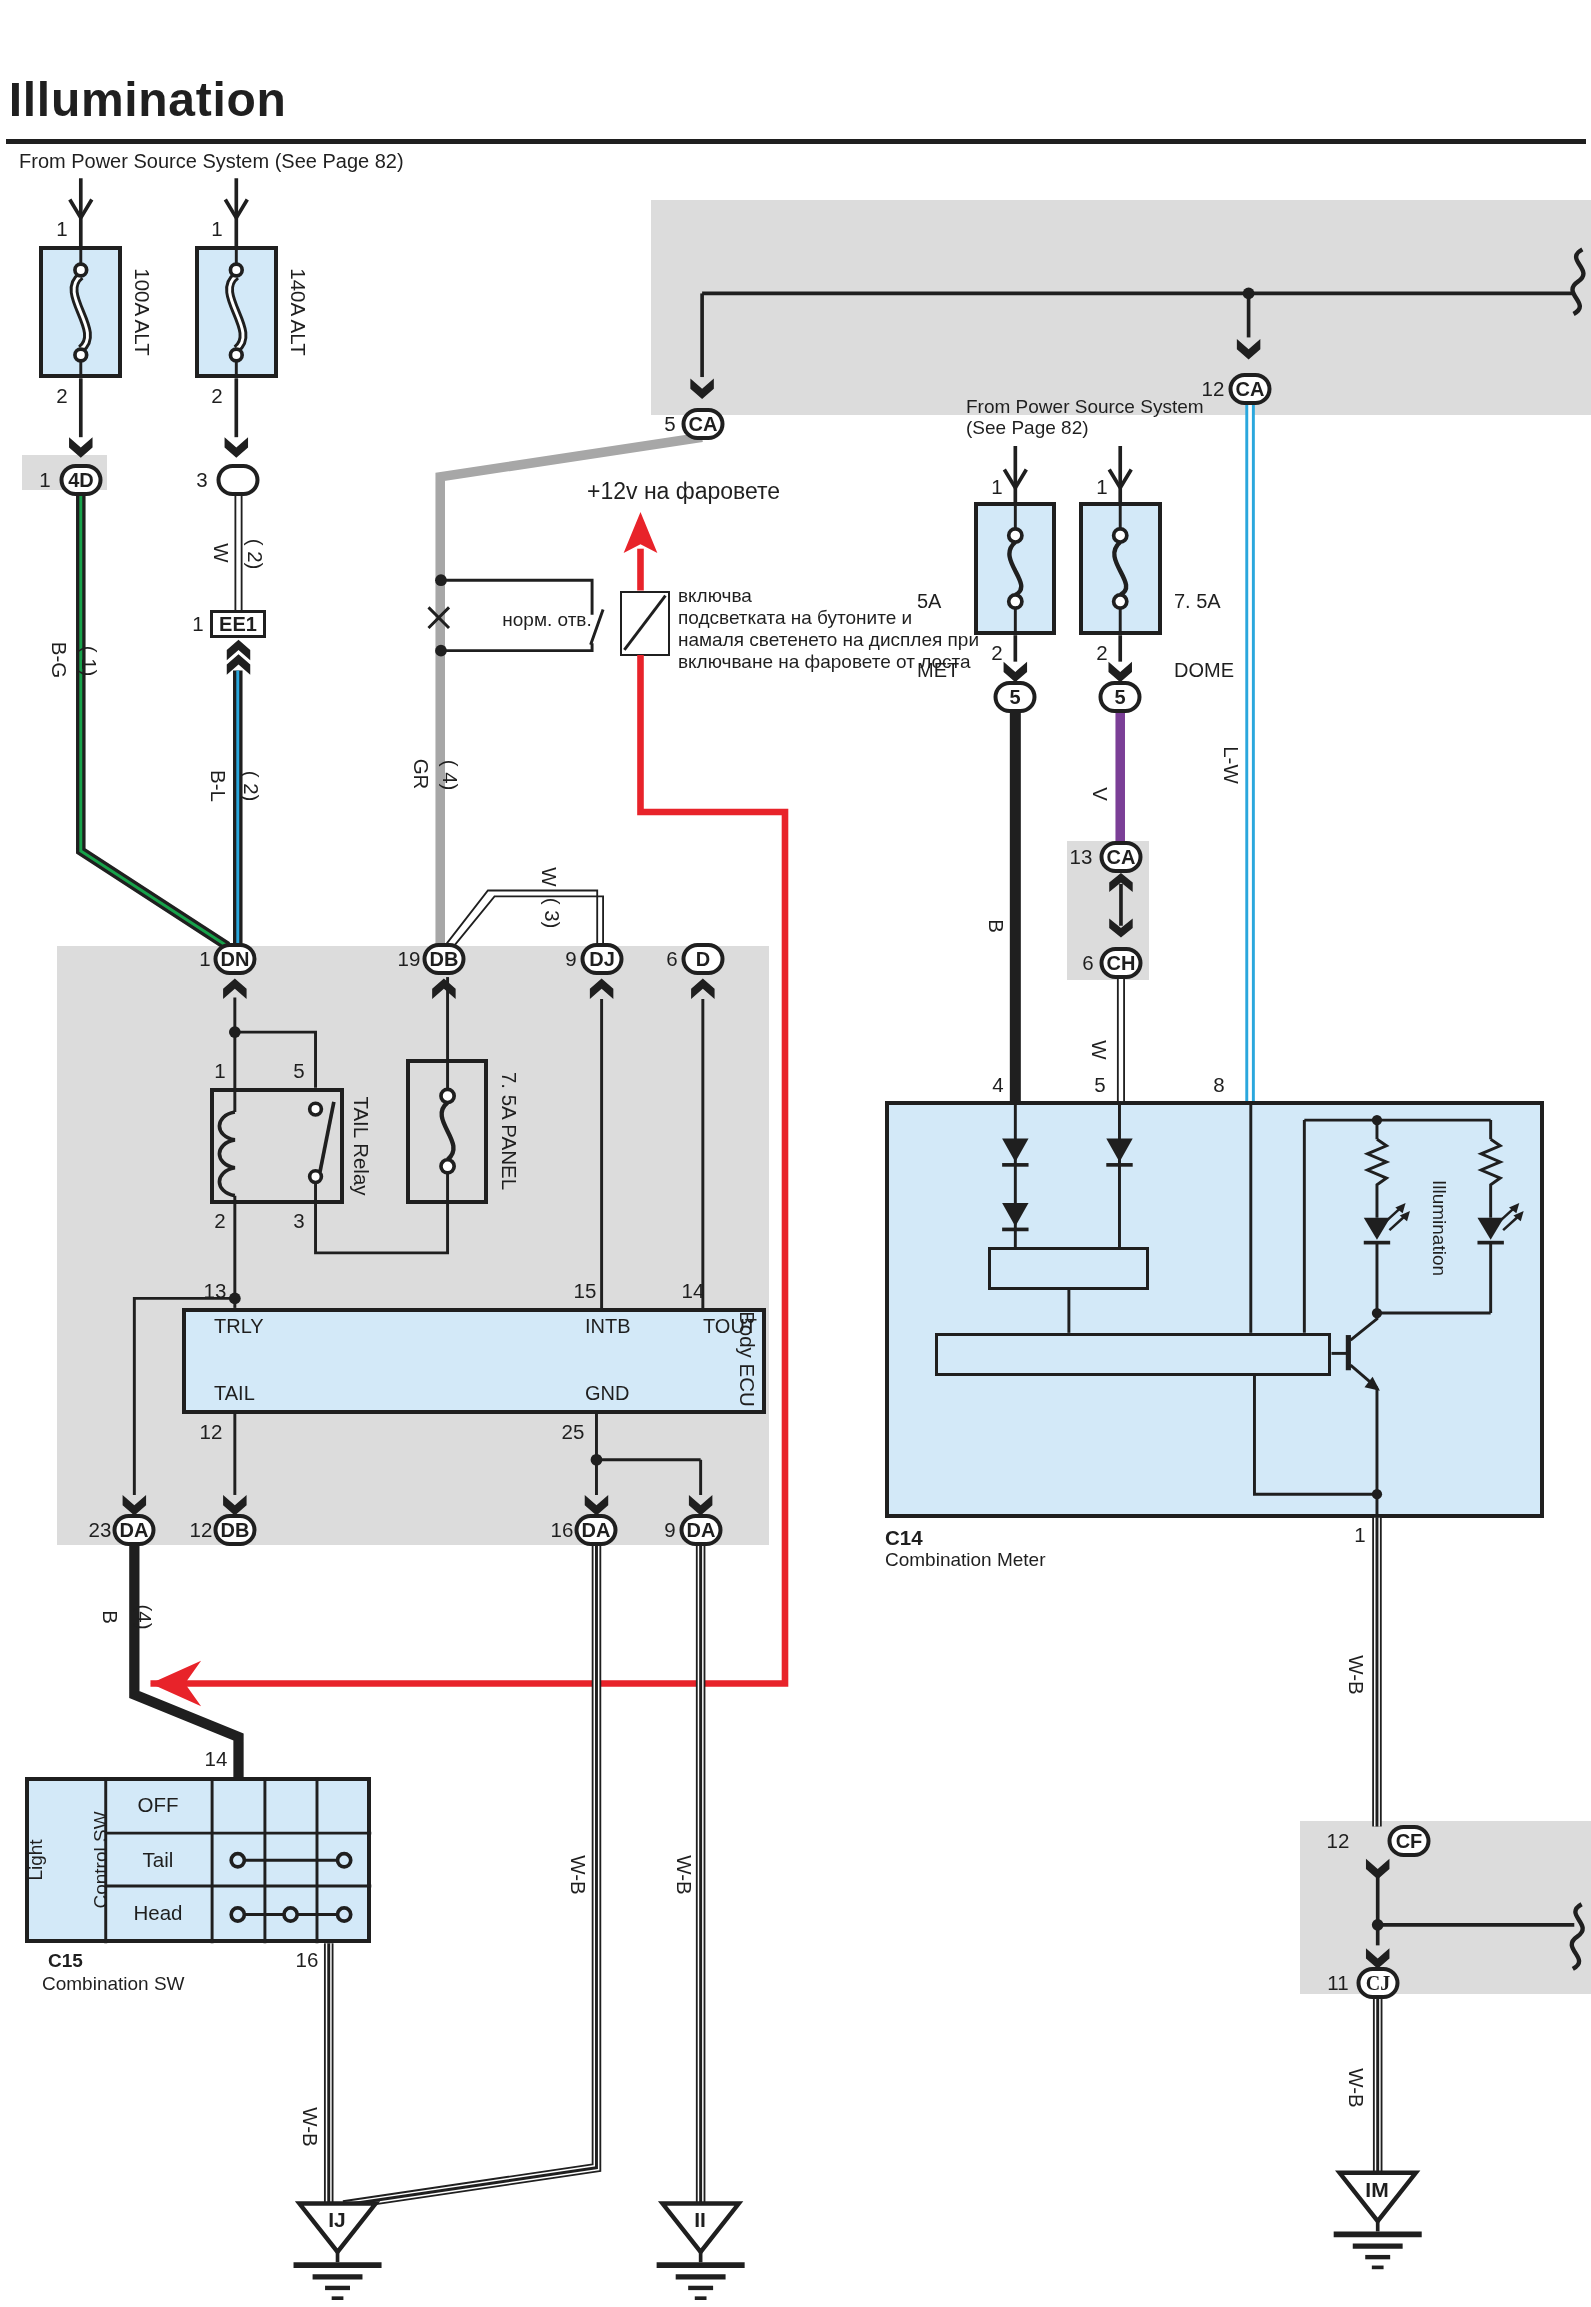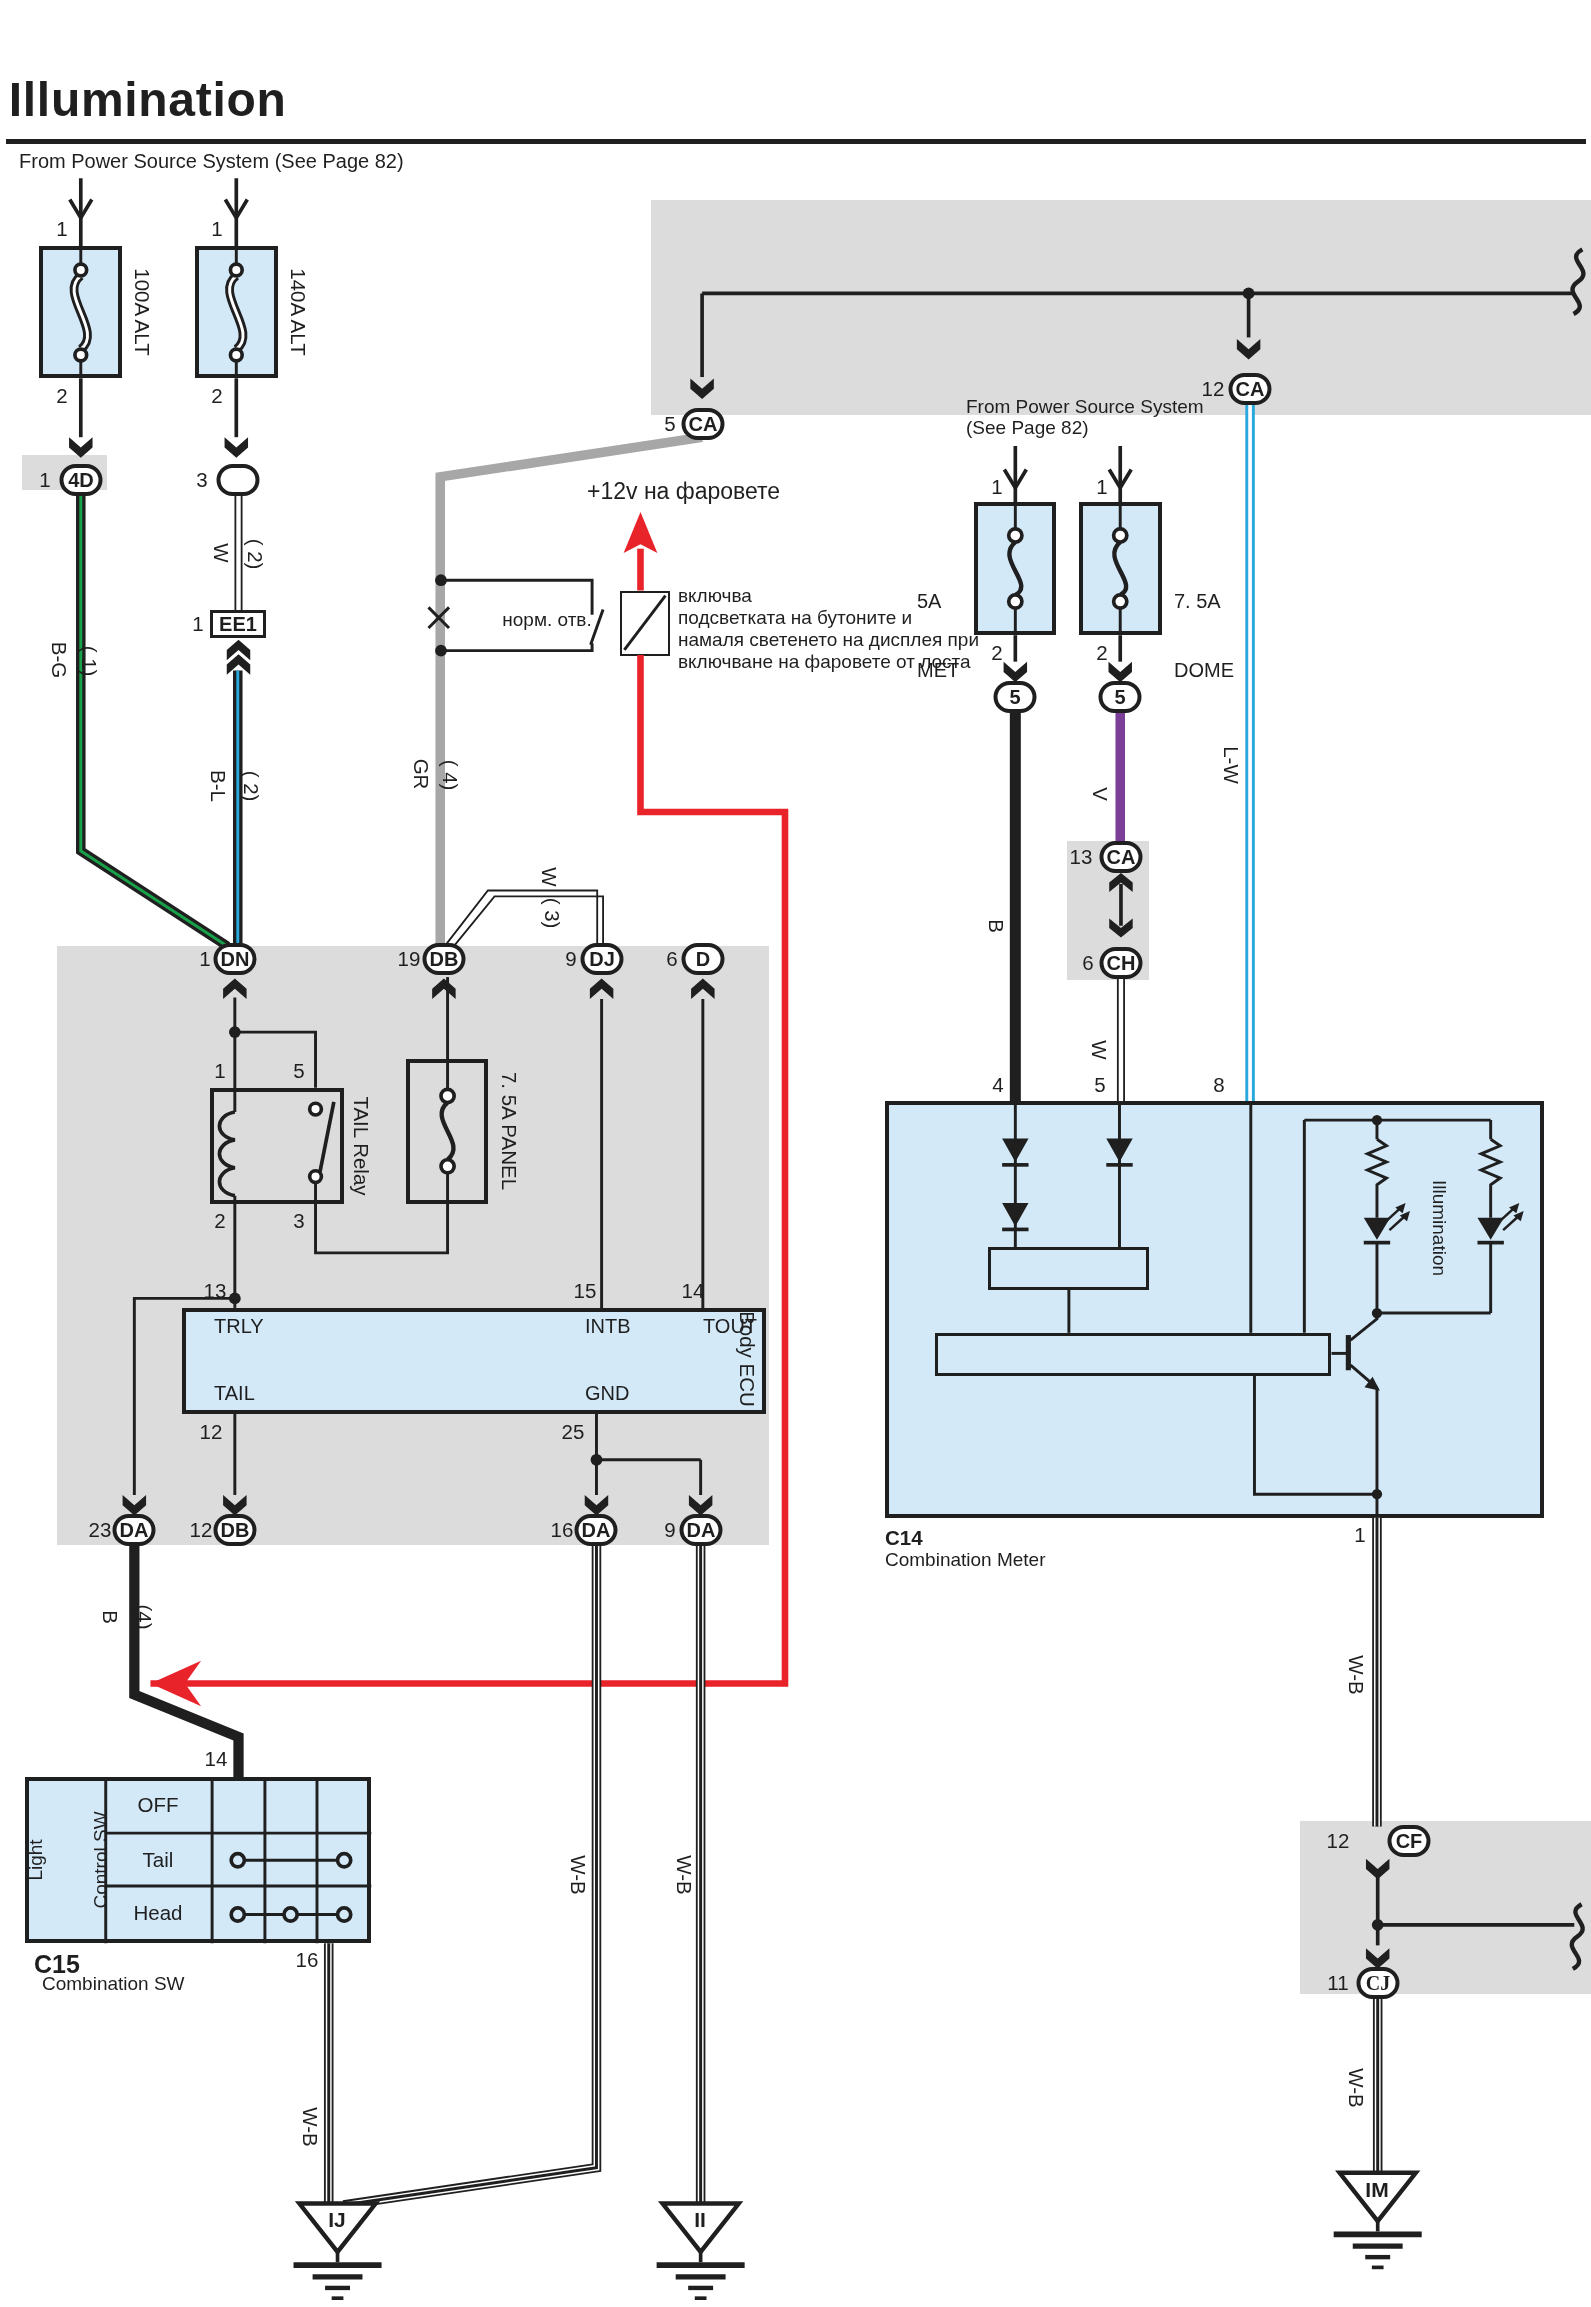--- a/index.html
+++ b/index.html
@@ -483,21 +483,21 @@
 
   <div class="t" style="left:216px;top:1759px;">14</div>
   <div class="t" style="left:307px;top:1960px;">16</div>
   <div class="t rm90" style="left:68px;top:1860px;font-size:19px;">
     <div>Light</div>
     <div>Control SW</div>
   </div>
   <div class="t" style="left:158px;top:1805px;">OFF</div>
   <div class="t" style="left:158px;top:1860px;">Tail</div>
   <div class="t" style="left:158px;top:1913px;">Head</div>
-  <div class="tl b" style="left:34px;top:1950px;font-size:25px;">C15</div>
+  <div class="tl b" style="left:48px;top:1950px;font-size:19px;">C15</div>
   <div class="tl" style="left:42px;top:1973px;font-size:19px;">Combination SW</div>
 
   <div class="t" style="left:1338px;top:1841px;">12</div>
   <div class="t" style="left:1338px;top:1983px;">11</div>
 
   <div class="t b" style="left:337px;top:2220px;font-size:21px;">IJ</div>
   <div class="t b" style="left:700px;top:2220px;font-size:21px;">II</div>
   <div class="t b" style="left:1377px;top:2190px;font-size:21px;">IM</div>
 
 </div>

